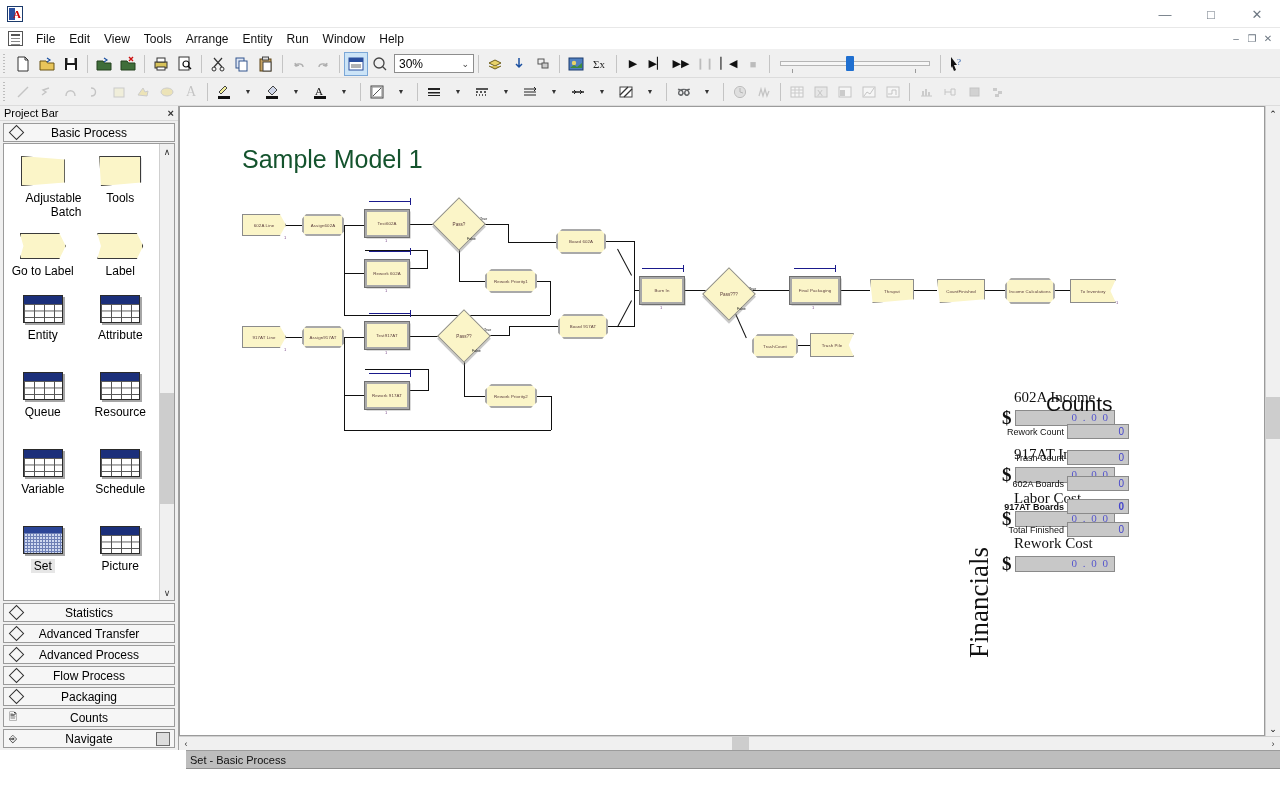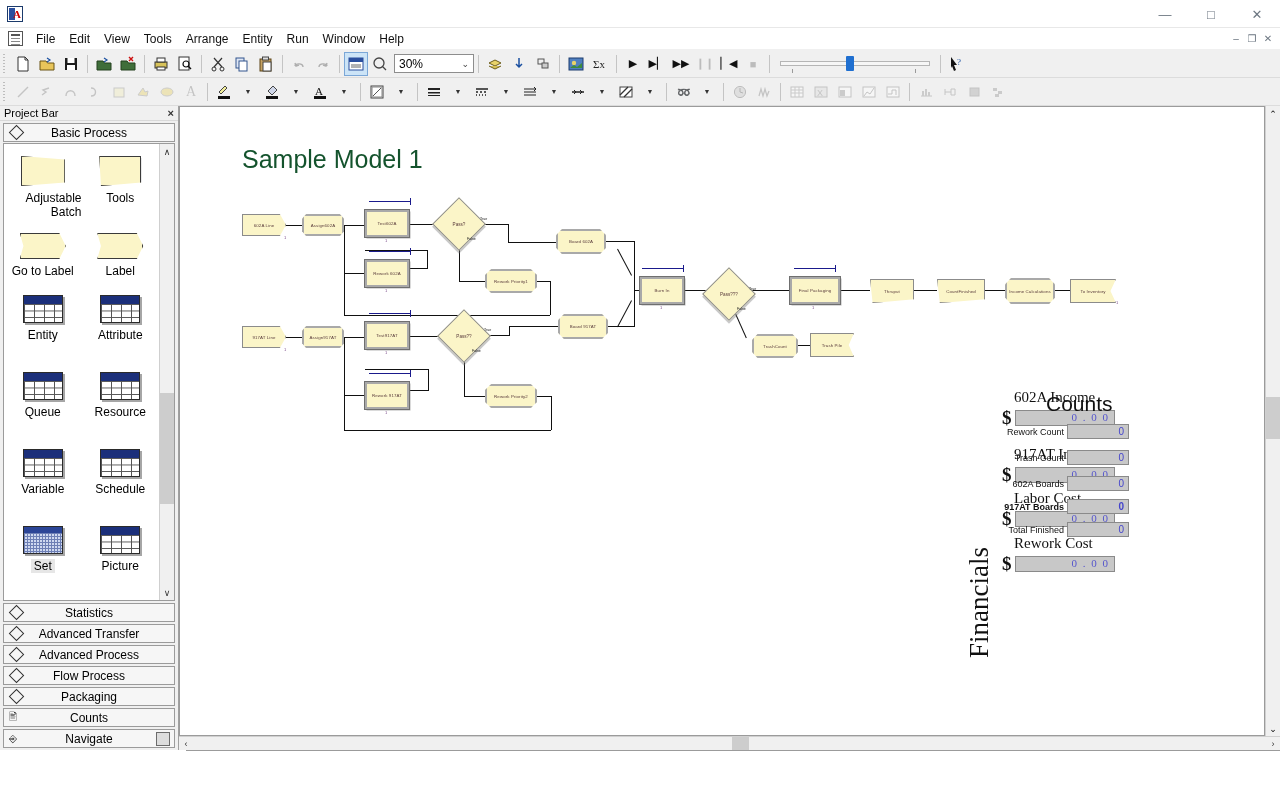--- a/index.html
+++ b/index.html
@@ -932,13 +932,14 @@
       <div class="hs-arw">‹</div>
       <div class="hs-track">
           <div class="hs-thumb"></div>
         </div>
       <div class="hs-arw">›</div>
     </div>
   </div>
 </div>
 
 <div id="sheet">
+  <div id="sheet-hdr">Set - Basic Process</div>
 </div>
 
 </body></html>

